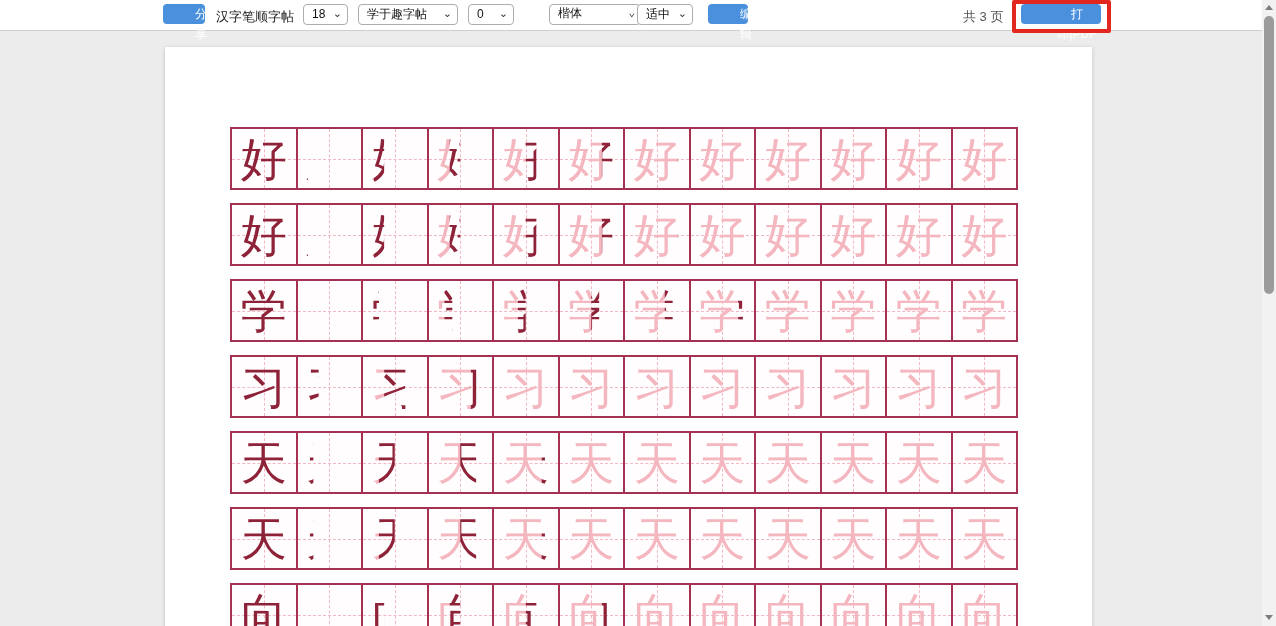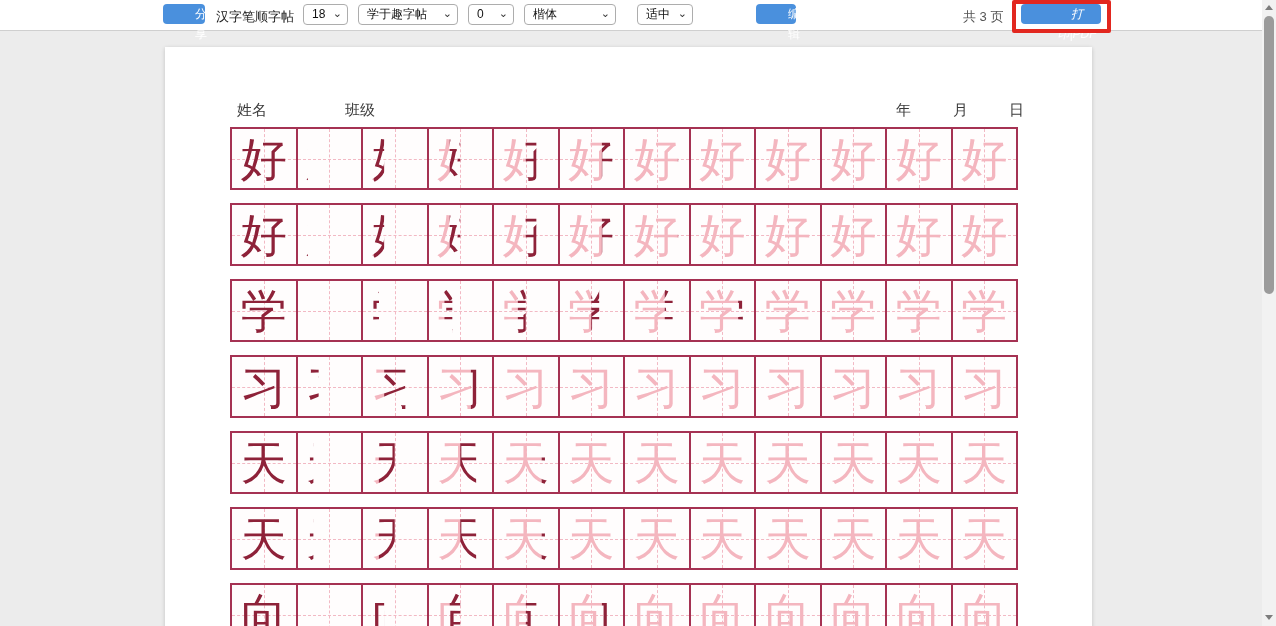--- a/index.html
+++ b/index.html
@@ -15,21 +15,21 @@
   .site-title { position:absolute; left:216px; top:8px; font-size:13px; color:#1c1c1c; }
   .sel { position:absolute; top:4px; height:21px; background:#fff;
     border:1px solid #adadad; border-radius:4px; font-size:12px; color:#111;
     line-height:19px; padding-left:8px; cursor:pointer; }
   .sel .chev { position:absolute; right:5px; top:0; line-height:17px;
     font-size:11px; color:#333; }
   .chev::before { content:"⌄"; }
   .page-count { position:absolute; left:963px; top:8px; font-size:13px; color:#555; }
   .annotation { position:absolute; left:1012px; top:0px; width:99px; height:33px;
     border:4px solid var(--annot); border-radius:2px; z-index:6; pointer-events:none; }
-  .print-btn { left:1021px; width:80px; z-index:7;font-style:italic; }
+  .print-btn { left:1021px; width:80px; z-index:7; }
 
   
   .scrollbar { position:absolute; right:0; top:0; width:14px; height:626px;
     background:#f2f2f2; z-index:8; }
   .scroll-thumb { position:absolute; left:2px; top:16px; width:10px; height:278px;
     background:#9b9b9b; border-radius:6px; }
   .arrow-up { position:absolute; left:3px; top:5px; width:0; height:0;
     border-left:4px solid transparent; border-right:4px solid transparent;
     border-bottom:5px solid #7d7d7d; }
   .arrow-down { position:absolute; left:3px; bottom:6px; width:0; height:0;
@@ -74,44 +74,37 @@
     <span class="chev"></span>
   </div>
   <div class="sel" style="left:358px;width:100px;">
     <span>学于趣字帖</span>
     <span class="chev"></span>
   </div>
   <div class="sel" style="left:468px;width:46px;">
     <span>0</span>
     <span class="chev"></span>
   </div>
-  <div class="sel" style="left:524px;width:92px;">
+  <div class="sel" style="left:549px;width:92px;font-family:Liberation Mono, monospace;">
     <span>楷体</span>
     <span class="chev"></span>
   </div>
   <div class="sel" style="left:637px;width:56px;">
     <span>适中</span>
     <span class="chev"></span>
   </div>
 
-  <button class="btn" style="left:708px;width:40px;margin-left:48px;">编辑</button>
+  <button class="btn" style="left:708px;width:40px;">编辑</button>
 
   <span class="page-count">共 3 页</span>
   <button class="btn print-btn">打印|PDF</button>
 </div>
 <div class="annotation"></div>
 
 <div class="page">
-  <div class="ws-header">
-    <span class="h-name">姓名</span>
-    <span class="h-class">班级</span>
-    <span class="h-year">年</span>
-    <span class="h-month">月</span>
-    <span class="h-day">日</span>
-  </div>
   <div class="grid">
       <div class="p-row">
         <div class="cell">
           <span class="glyph g-dark">好</span>
         </div>
         <div class="cell">
           <span class="glyph g-dark" style="clip-path: inset(0px 83.3% 0px 0%);">好</span>
         </div>
         <div class="cell">
           <span class="glyph g-light" style="clip-path: inset(0px 83.3% 0px 0px);">好</span>

